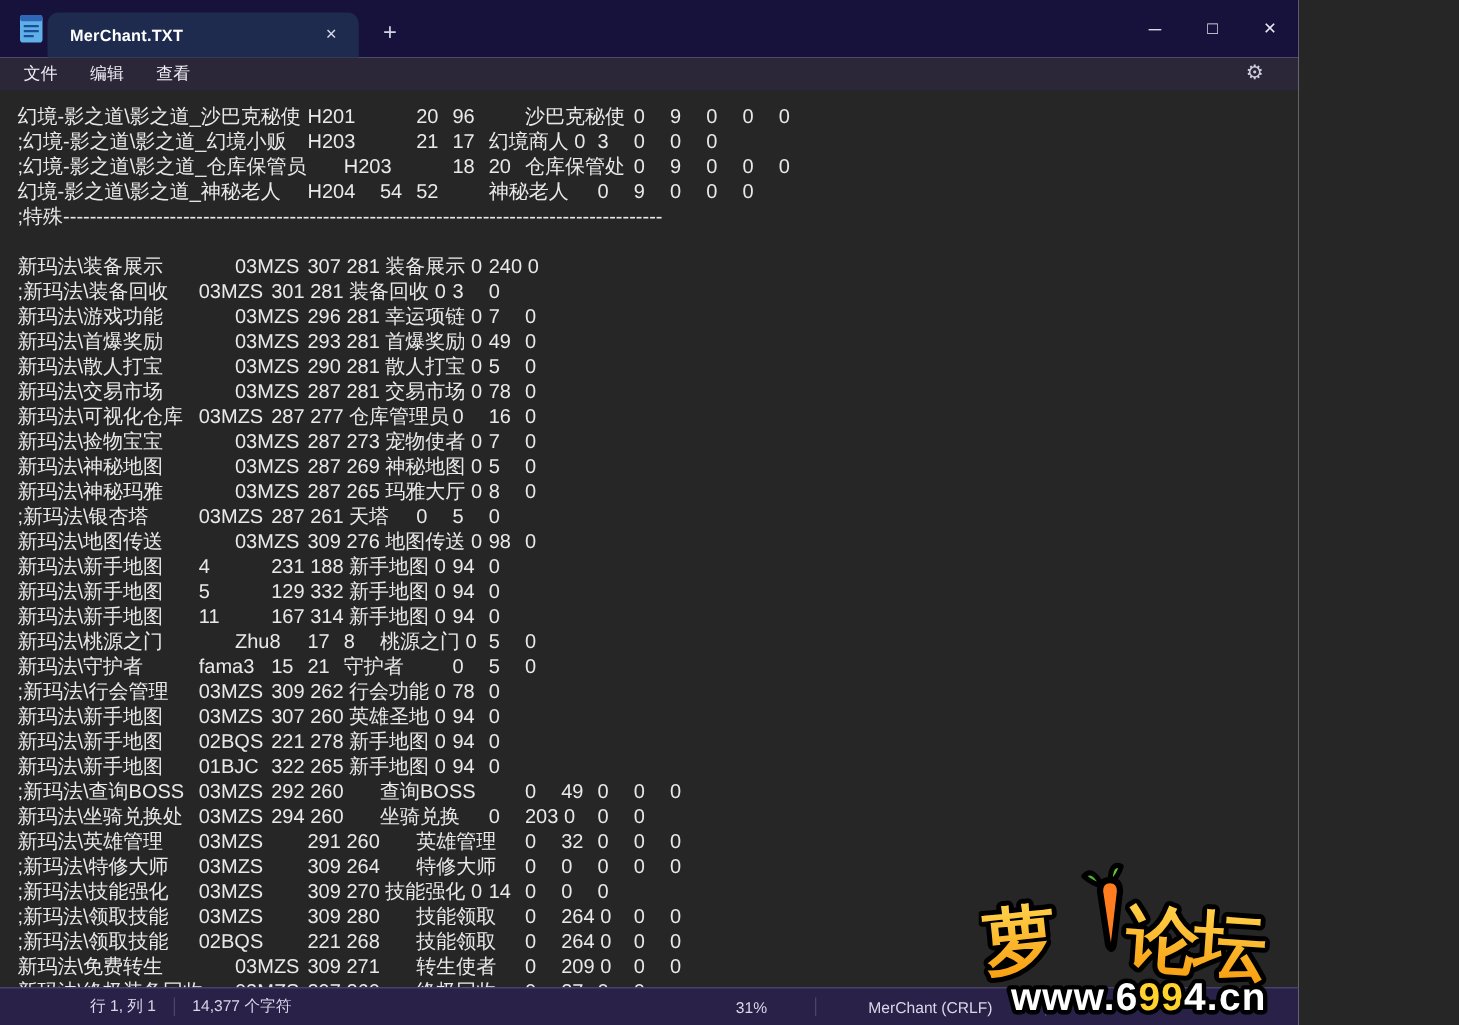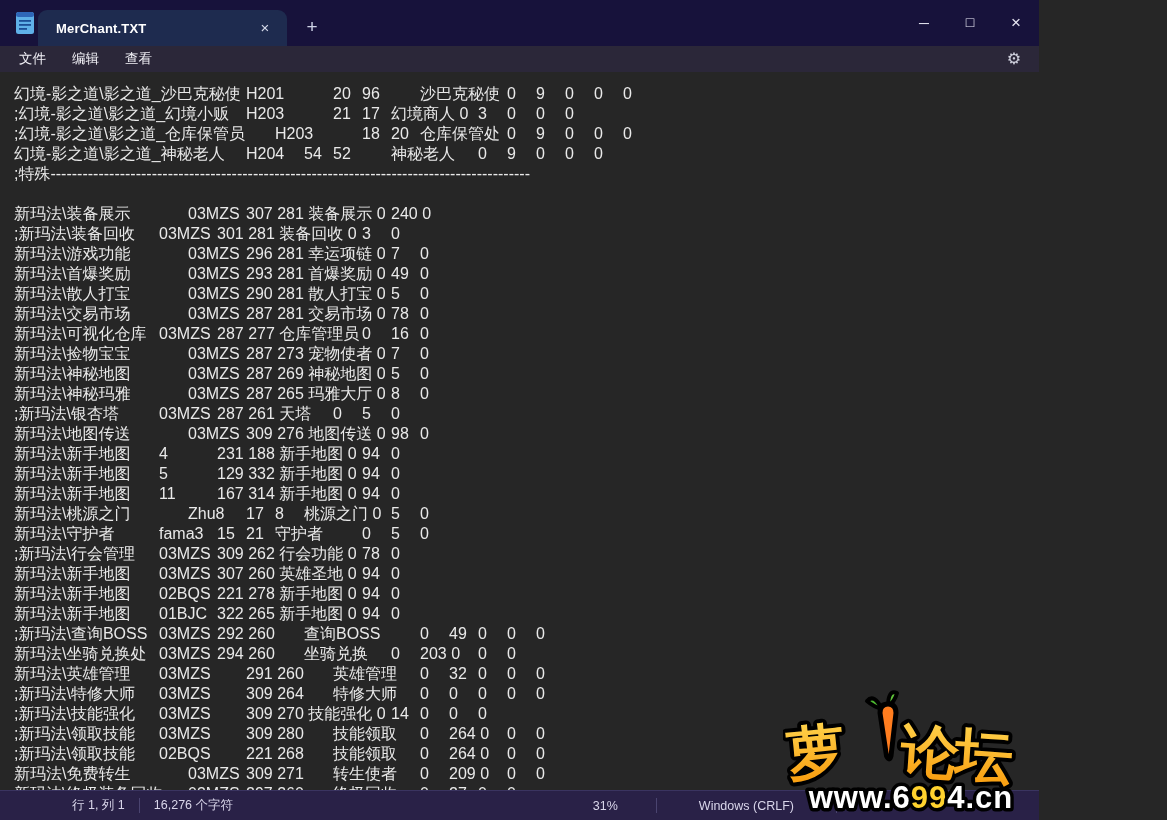--- a/index.html
+++ b/index.html
@@ -35,21 +35,21 @@
     width: 46px; height: 46px; color: #e7e6f2; display: flex;
     align-items: center; justify-content: center; cursor: pointer;
   }
   .win-btn.min  { font-size: 14px; }
   .win-btn.max  { font-size: 14px; padding-bottom: 2px; }
   .win-btn.cls  { font-size: 17px; }
 
   
   .menubar {
     height: 26px; background: #2b2739; display: flex; align-items: center;
-    padding: 0 14px 0 6px; color: #f1f0f6; font-size: 13.5px;
+    padding: 0 24px 0 6px; color: #f1f0f6; font-size: 13.5px;
   }
   .menu-item { padding: 3px 13px; border-radius: 4px; cursor: pointer; }
   .menu-spacer { flex: 1; }
   .settings { color: #cfd0dd; font-size: 16px; cursor: pointer; line-height: 1; padding: 2px 4px; }
 
   
   .editor { position: relative; height: 718px; background: #262626; overflow: hidden; }
   .editor pre {
     margin: 0; padding: 12px 0 0 14px;
     font-family: "Liberation Sans", "DejaVu Sans", sans-serif;
@@ -159,25 +159,25 @@
 ;新玛法\技能强化	03MZS		309 270 技能强化 0	14	0	0	0
 ;新玛法\领取技能	03MZS		309 280	技能领取	0	264 0	0	0
 ;新玛法\领取技能	02BQS		221 268	技能领取	0	264 0	0	0
 新玛法\免费转生		03MZS	309 271	转生使者	0	209 0	0	0
 新玛法\终极装备回收	03MZS	297 260	终极回收	0	27	0	0</pre>
   </div>
 
   <div class="statusbar">
     <span class="sb-cell sb-pos">行 1, 列 1</span>
     <span class="sb-sep"></span>
-    <span class="sb-cell">16,276 个字符</span>
+    <span class="sb-cell">14,377 个字符</span>
     <span class="sb-flex"></span>
     <span class="sb-cell sb-zoom">31%</span>
     <span class="sb-sep"></span>
-    <span class="sb-cell sb-eol">Windows (CRLF)</span>
+    <span class="sb-cell sb-eol">MerChant (CRLF)</span>
     <span class="sb-sep"></span>
     <span class="sb-tail"></span>
   </div>
 
   <div class="watermark">
     <svg viewBox="0 0 256 136">
       <defs>
         <linearGradient id="wmGrad" x1="0" y1="0" x2="0" y2="1">
           <stop offset="0" stop-color="#ffd44d"></stop>
           <stop offset="1" stop-color="#f89b0d"></stop>

